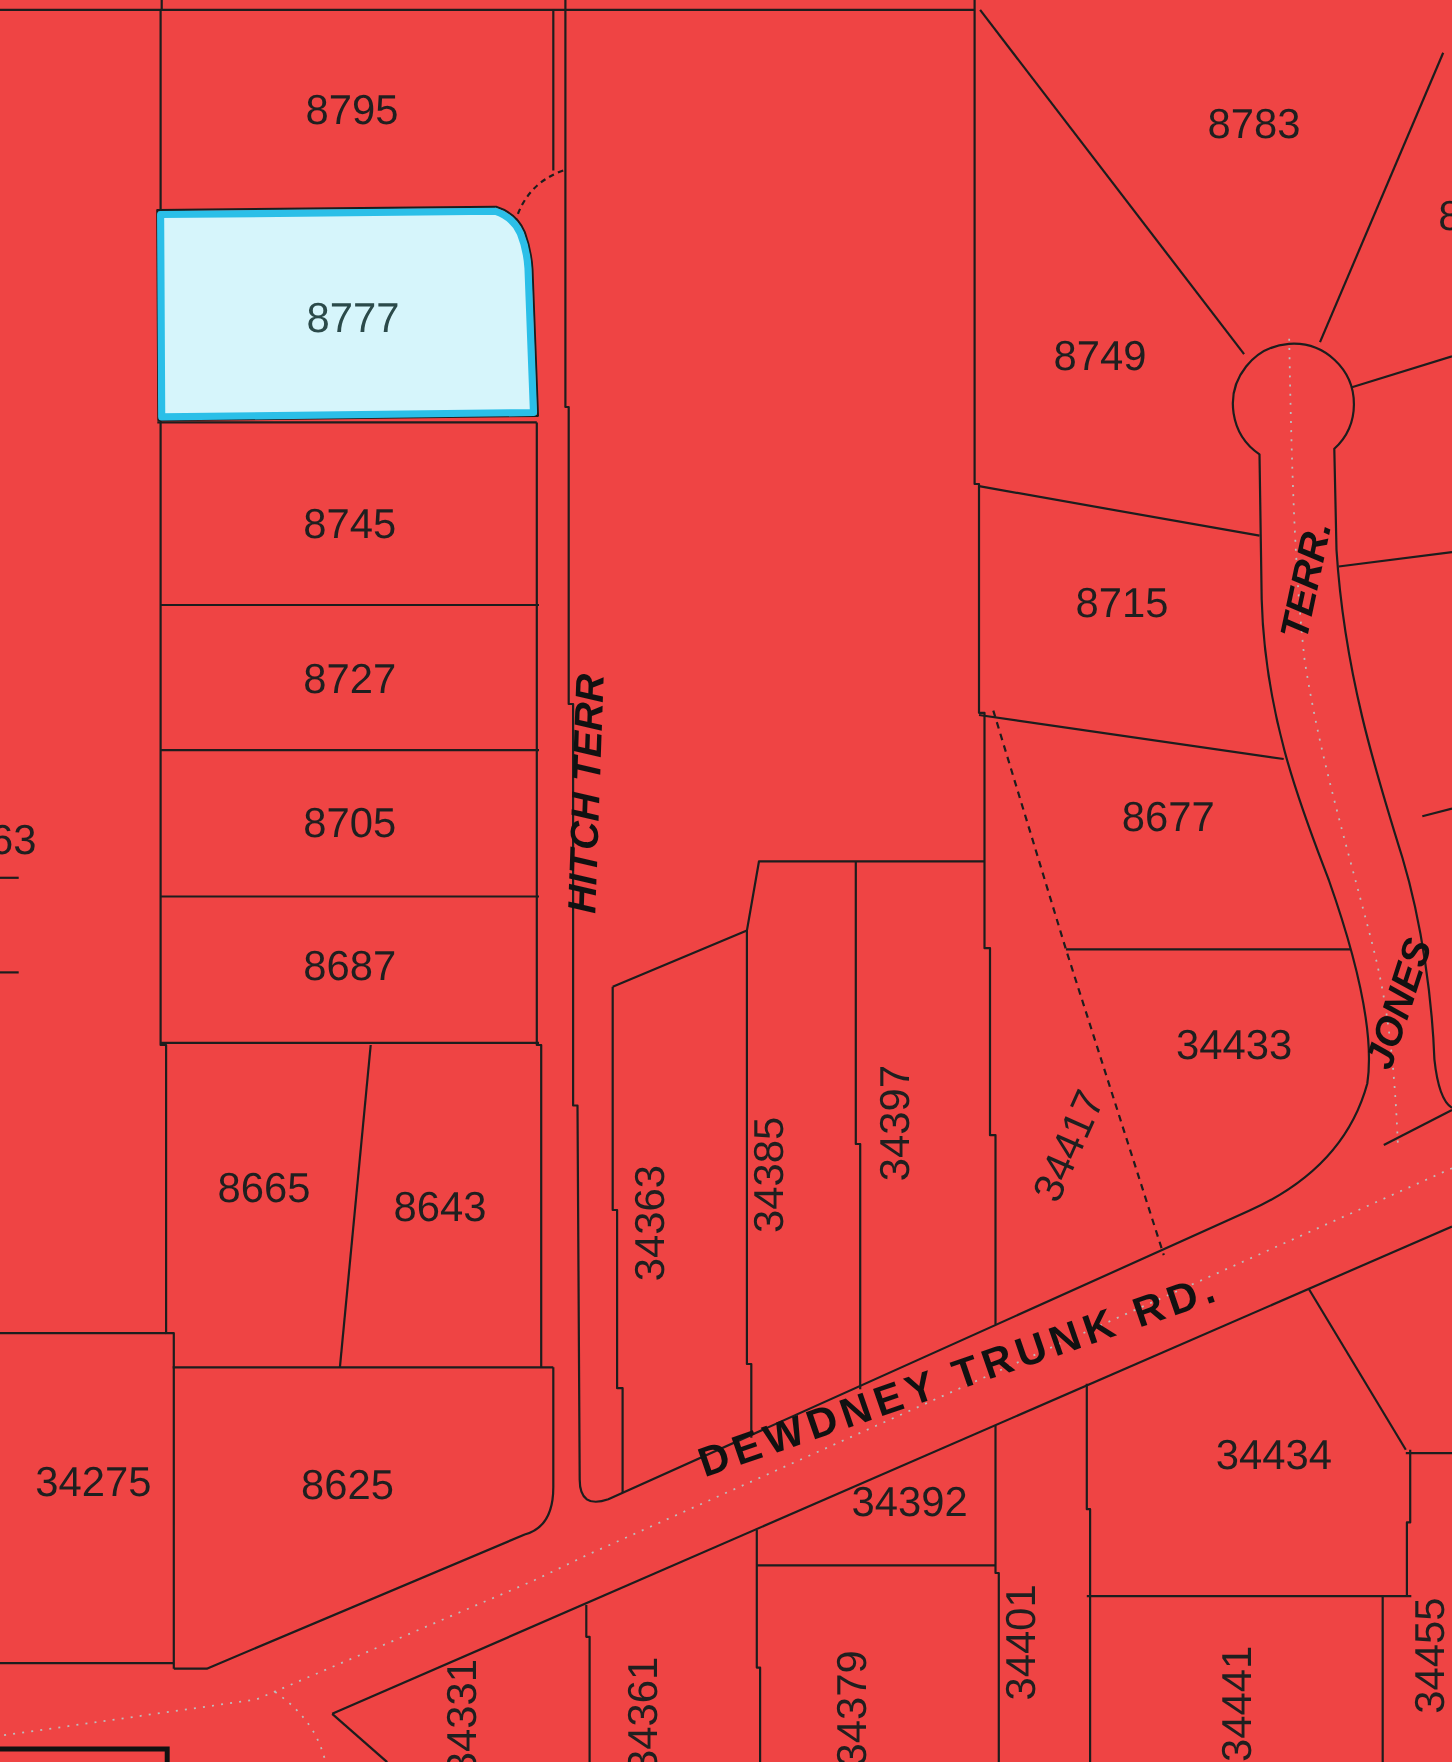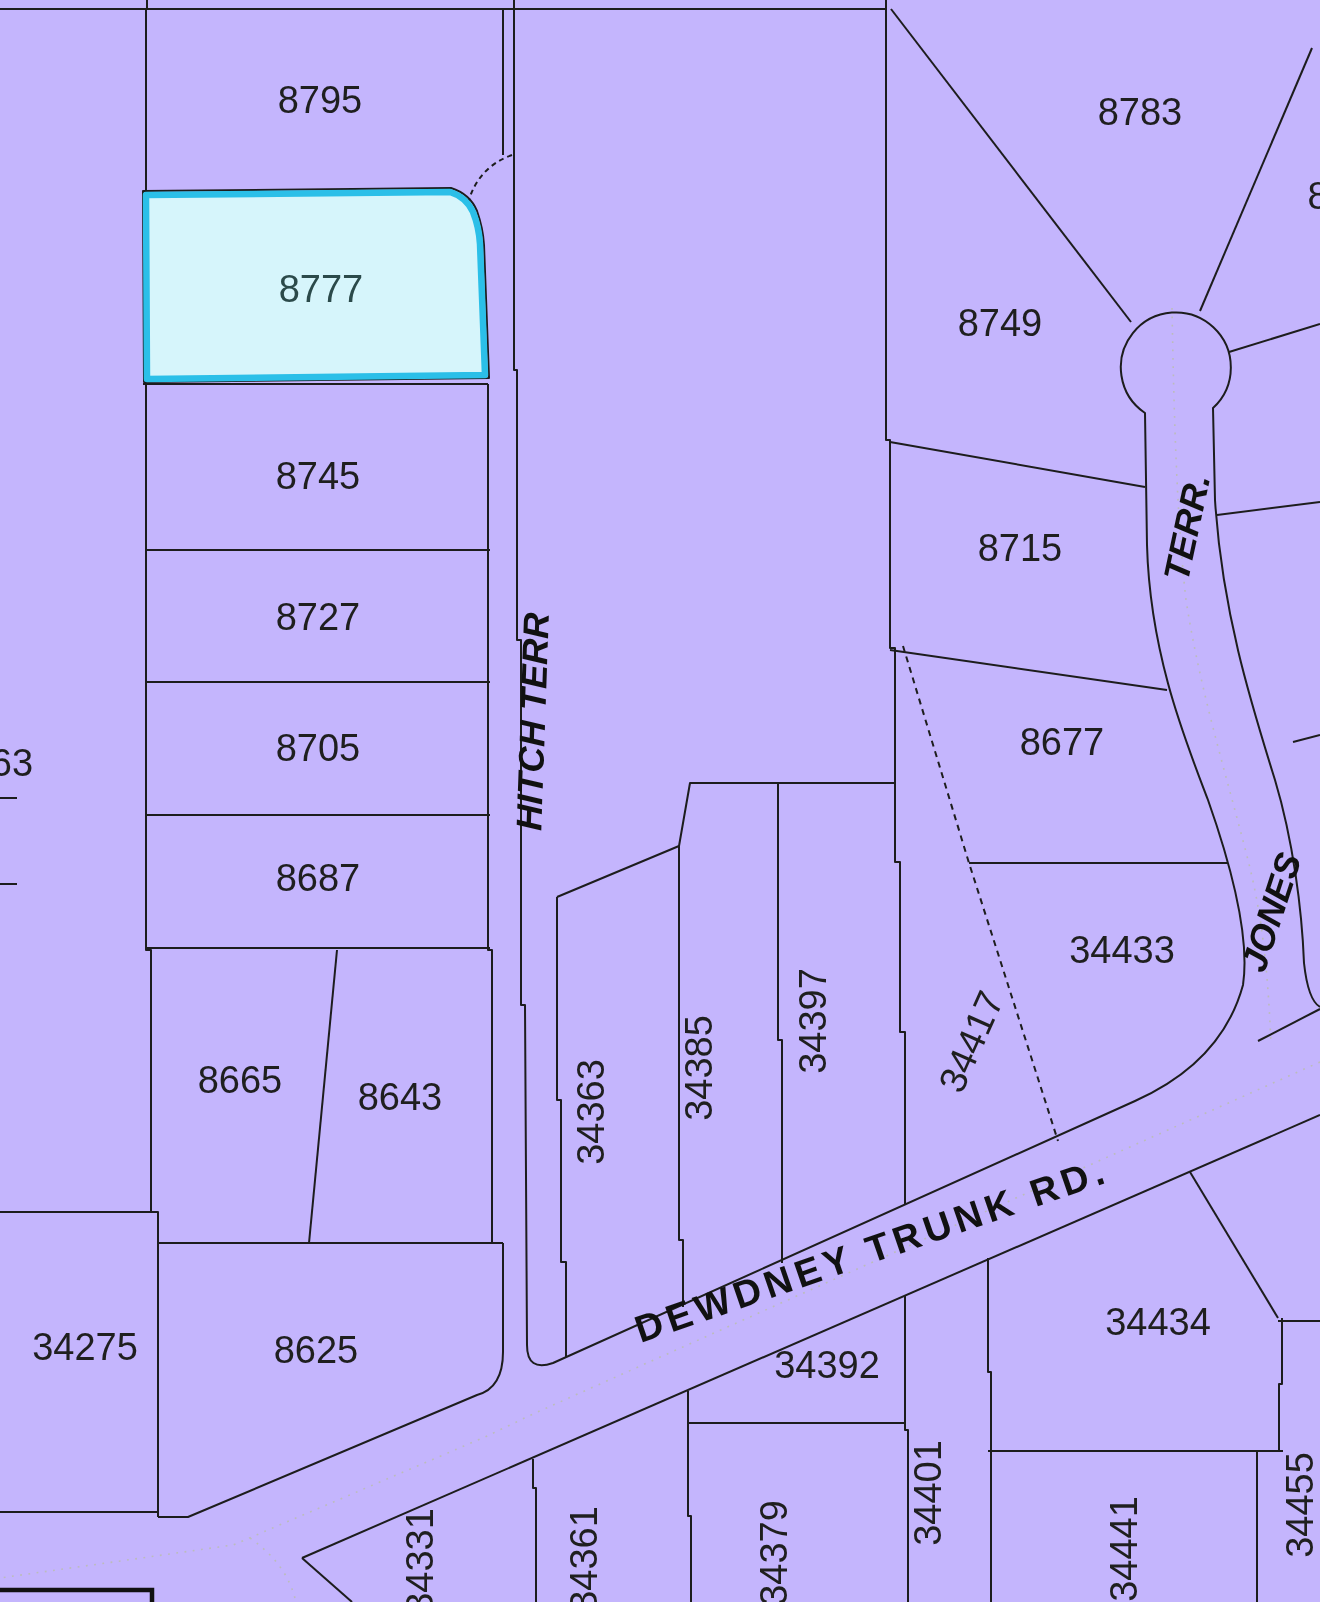--- a/index.html
+++ b/index.html
@@ -1,16 +1,16 @@
 <!DOCTYPE html>
 <html><head>
 <meta charset="utf-8">
 <style>
   html,body{margin:0;padding:0;background:#fff;}
-  .stage{position:relative;width:1320px;height:1602px;overflow:hidden;background:#c4b5fd;
+  .stage{position:relative;width:1320px;height:1602px;overflow:hidden;background:#ef4444;
          font-family:"Liberation Sans", sans-serif;}
   svg{position:absolute;left:0;top:0;}
   .pline{fill:none;stroke:#1d1d1d;stroke-width:2;stroke-linejoin:round;stroke-linecap:butt;}
   .pline-heavy{fill:none;stroke:#111;stroke-width:4.5;}
   .pline-dashed{fill:none;stroke:#1d1d1d;stroke-width:2;stroke-dasharray:6 5;}
   .fillet-dashed{fill:none;stroke:#1d1d1d;stroke-width:2;stroke-dasharray:5 4;}
   .centerline{fill:none;stroke:#bcbcbc;stroke-width:1.6;stroke-dasharray:1.8 6.5;}
   .lot{font-family:"Liberation Sans",sans-serif;font-size:38px;fill:#1f1f1f;text-anchor:middle;}
   .lot-sel{fill:#2b4a4a;}
   .street{font-family:"Liberation Sans",sans-serif;font-size:36px;font-weight:bold;

